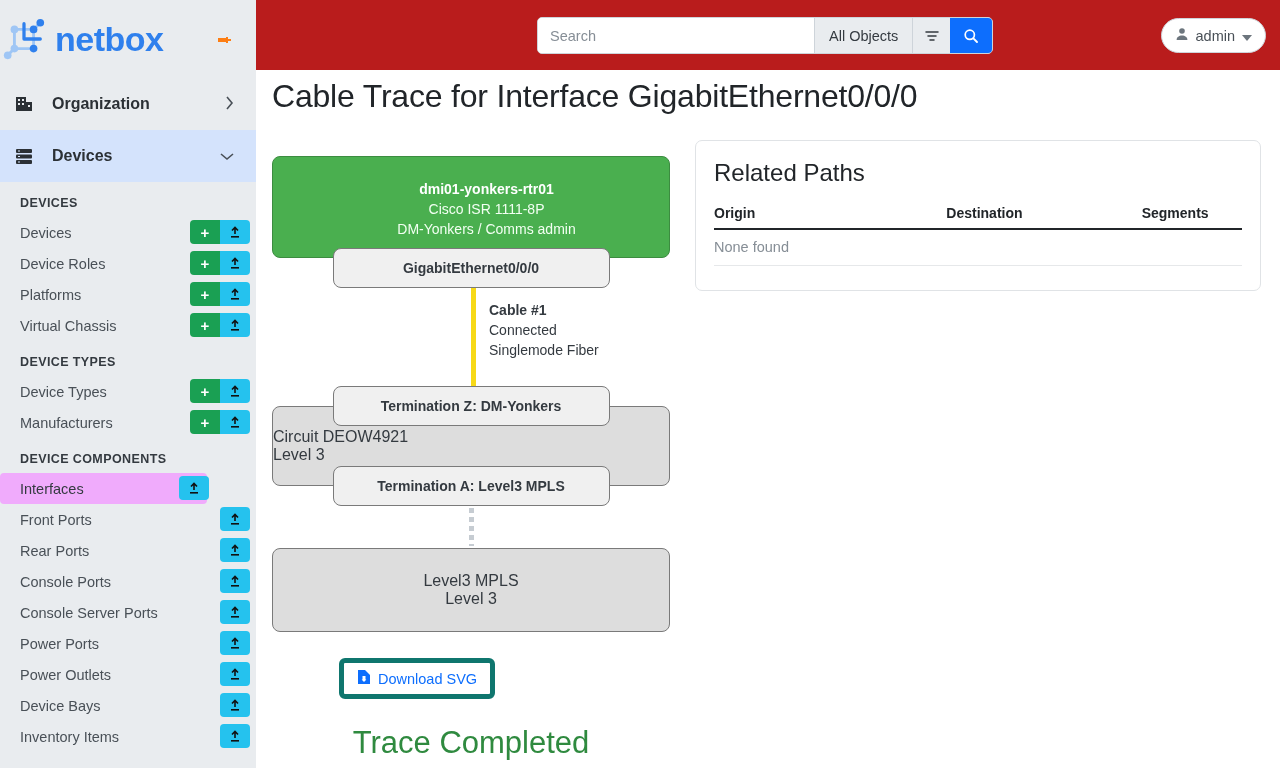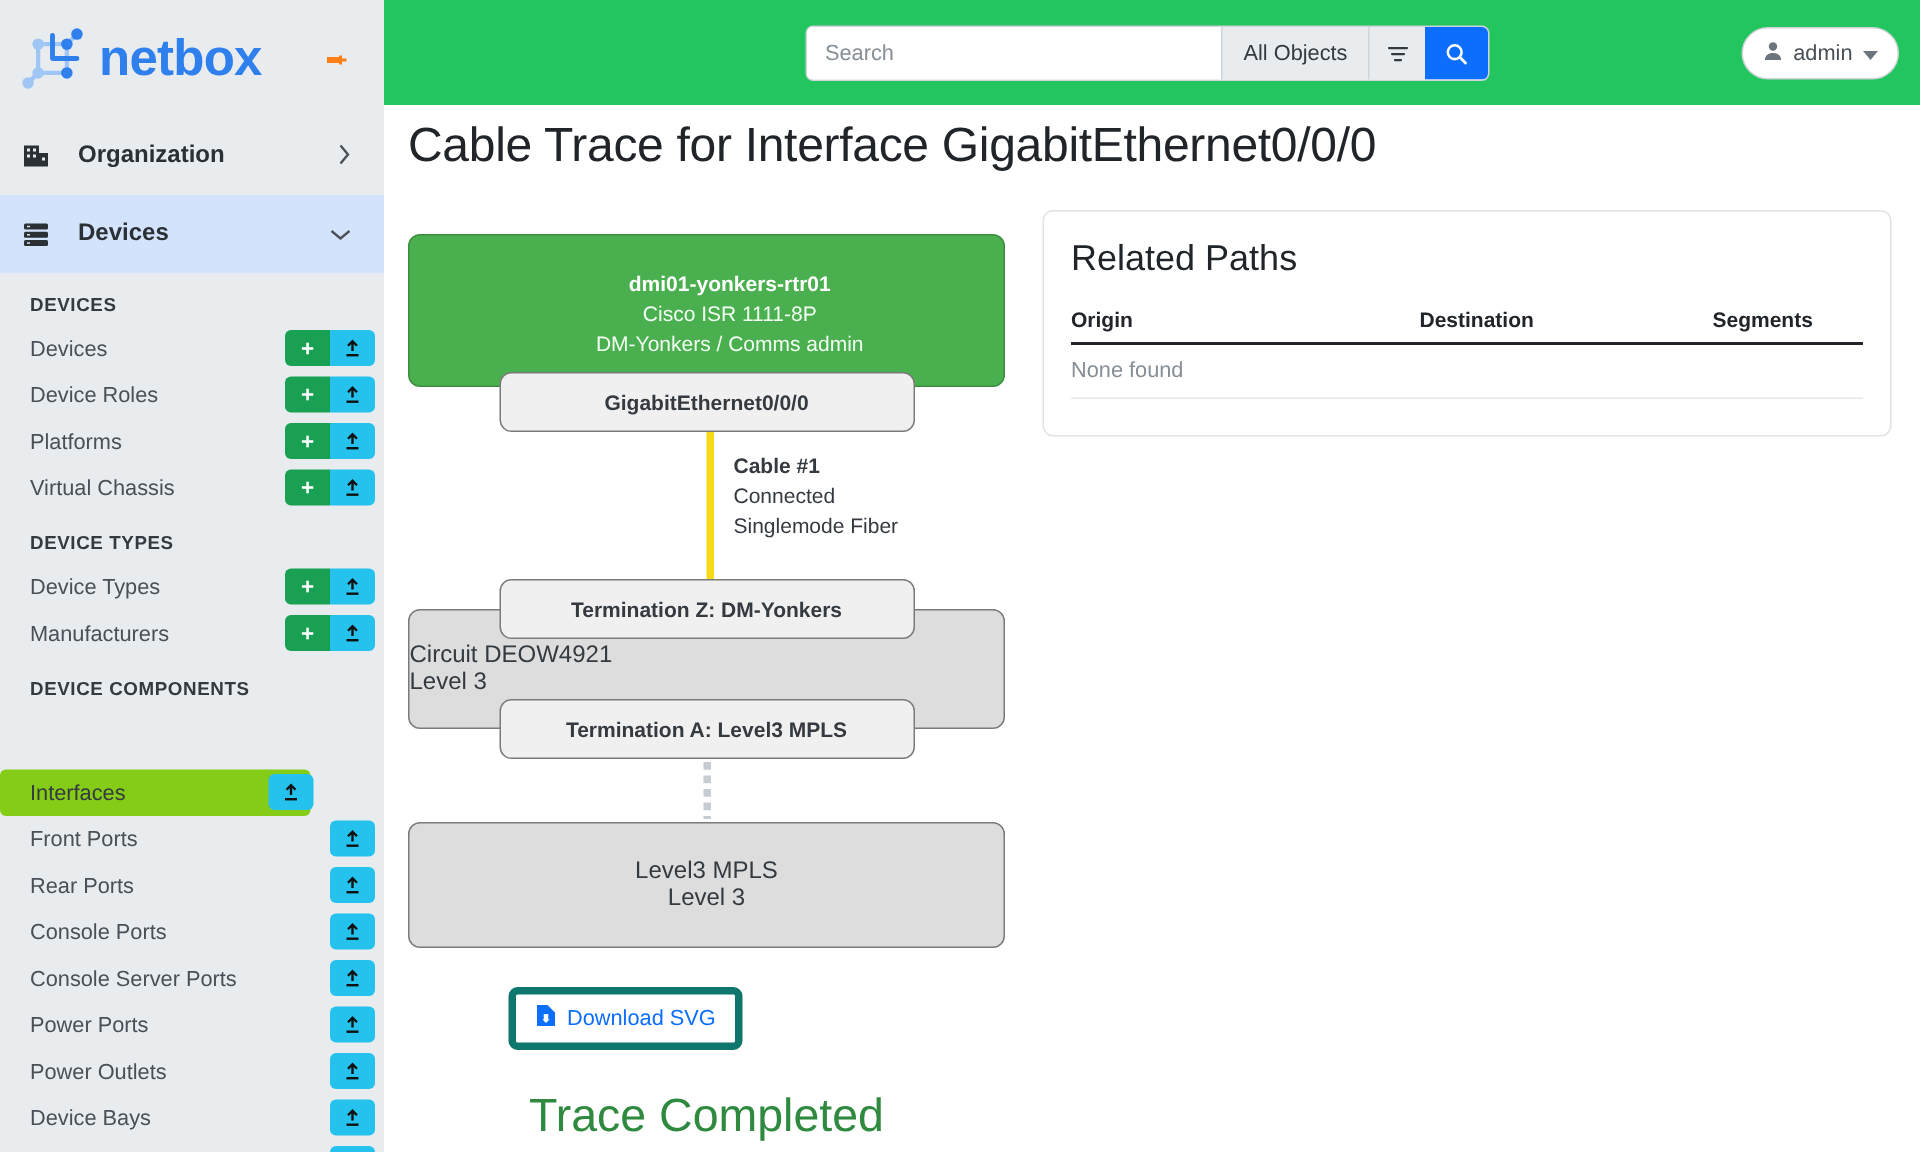--- a/index.html
+++ b/index.html
@@ -15,21 +15,21 @@
   
   #sidebar {
     position: absolute; left: 0; top: 0;
     width: 256px; height: 768px;
     background: #e9ecef;
     overflow: hidden;
   }
   .brand {
     height: 78px;
     display: flex; align-items: center;
-    padding: 0 12px;
+    padding: 0 1px;
     position: relative;
   }
   .brand-logo { display:flex; align-items:center; gap: 8px; }
   .brand-mark { width: 46px; height: 46px; display:block; }
   .brand-word {
     font-size: 34px; font-weight: 700; color: #2f80ed;
     letter-spacing: -0.5px; line-height: 1;
   }
   .pin-icon { position: absolute; right: 24px; top: 32px; color: #fd7e14; }
 
@@ -52,38 +52,38 @@
   }
   .nav-item {
     display: flex; align-items: center;
     height: 31px; margin: 0 8px 0 0;
     padding-left: 20px;
     font-size: 14.5px; color: #495057;
     cursor: pointer;
     position: relative;
     border-radius: 4px;
   }
-  .nav-item.current { background: #84cc16; width: 207px; color:#343a40;margin-top:40px; }
+  .nav-item.current { background: #f0abfc; width: 207px; color:#343a40; }
   .nav-label { flex: 1; }
   .btn-grp { position: absolute; right: -2px; top: 3px; display: flex; }
   .mini-btn {
     width: 30px; height: 24px;
     display: flex; align-items: center; justify-content: center;
     color: #fff; font-size: 13px; line-height: 1;
     cursor: pointer;
   }
   .mini-add { background: #1aa053; border-radius: 4px 0 0 4px; font-weight: 700; font-size: 15px; }
   .mini-imp { background: #25c2ee; border-radius: 0 4px 4px 0; }
   .mini-imp.solo { border-radius: 4px; }
 
   
   #header {
     position: absolute; left: 256px; top: 0;
     width: 1024px; height: 70px;
-    background: #22c55e;
+    background: #b91c1c;
     display: flex; align-items: center;
   }
   .search-wrap {
     position: absolute; left: 281px; top: 17px;
     display: flex; height: 37px;
     border: 1px solid #ced4da; border-radius: 5px;
     overflow: hidden;
     background: #fff;
   }
   .search-input {

